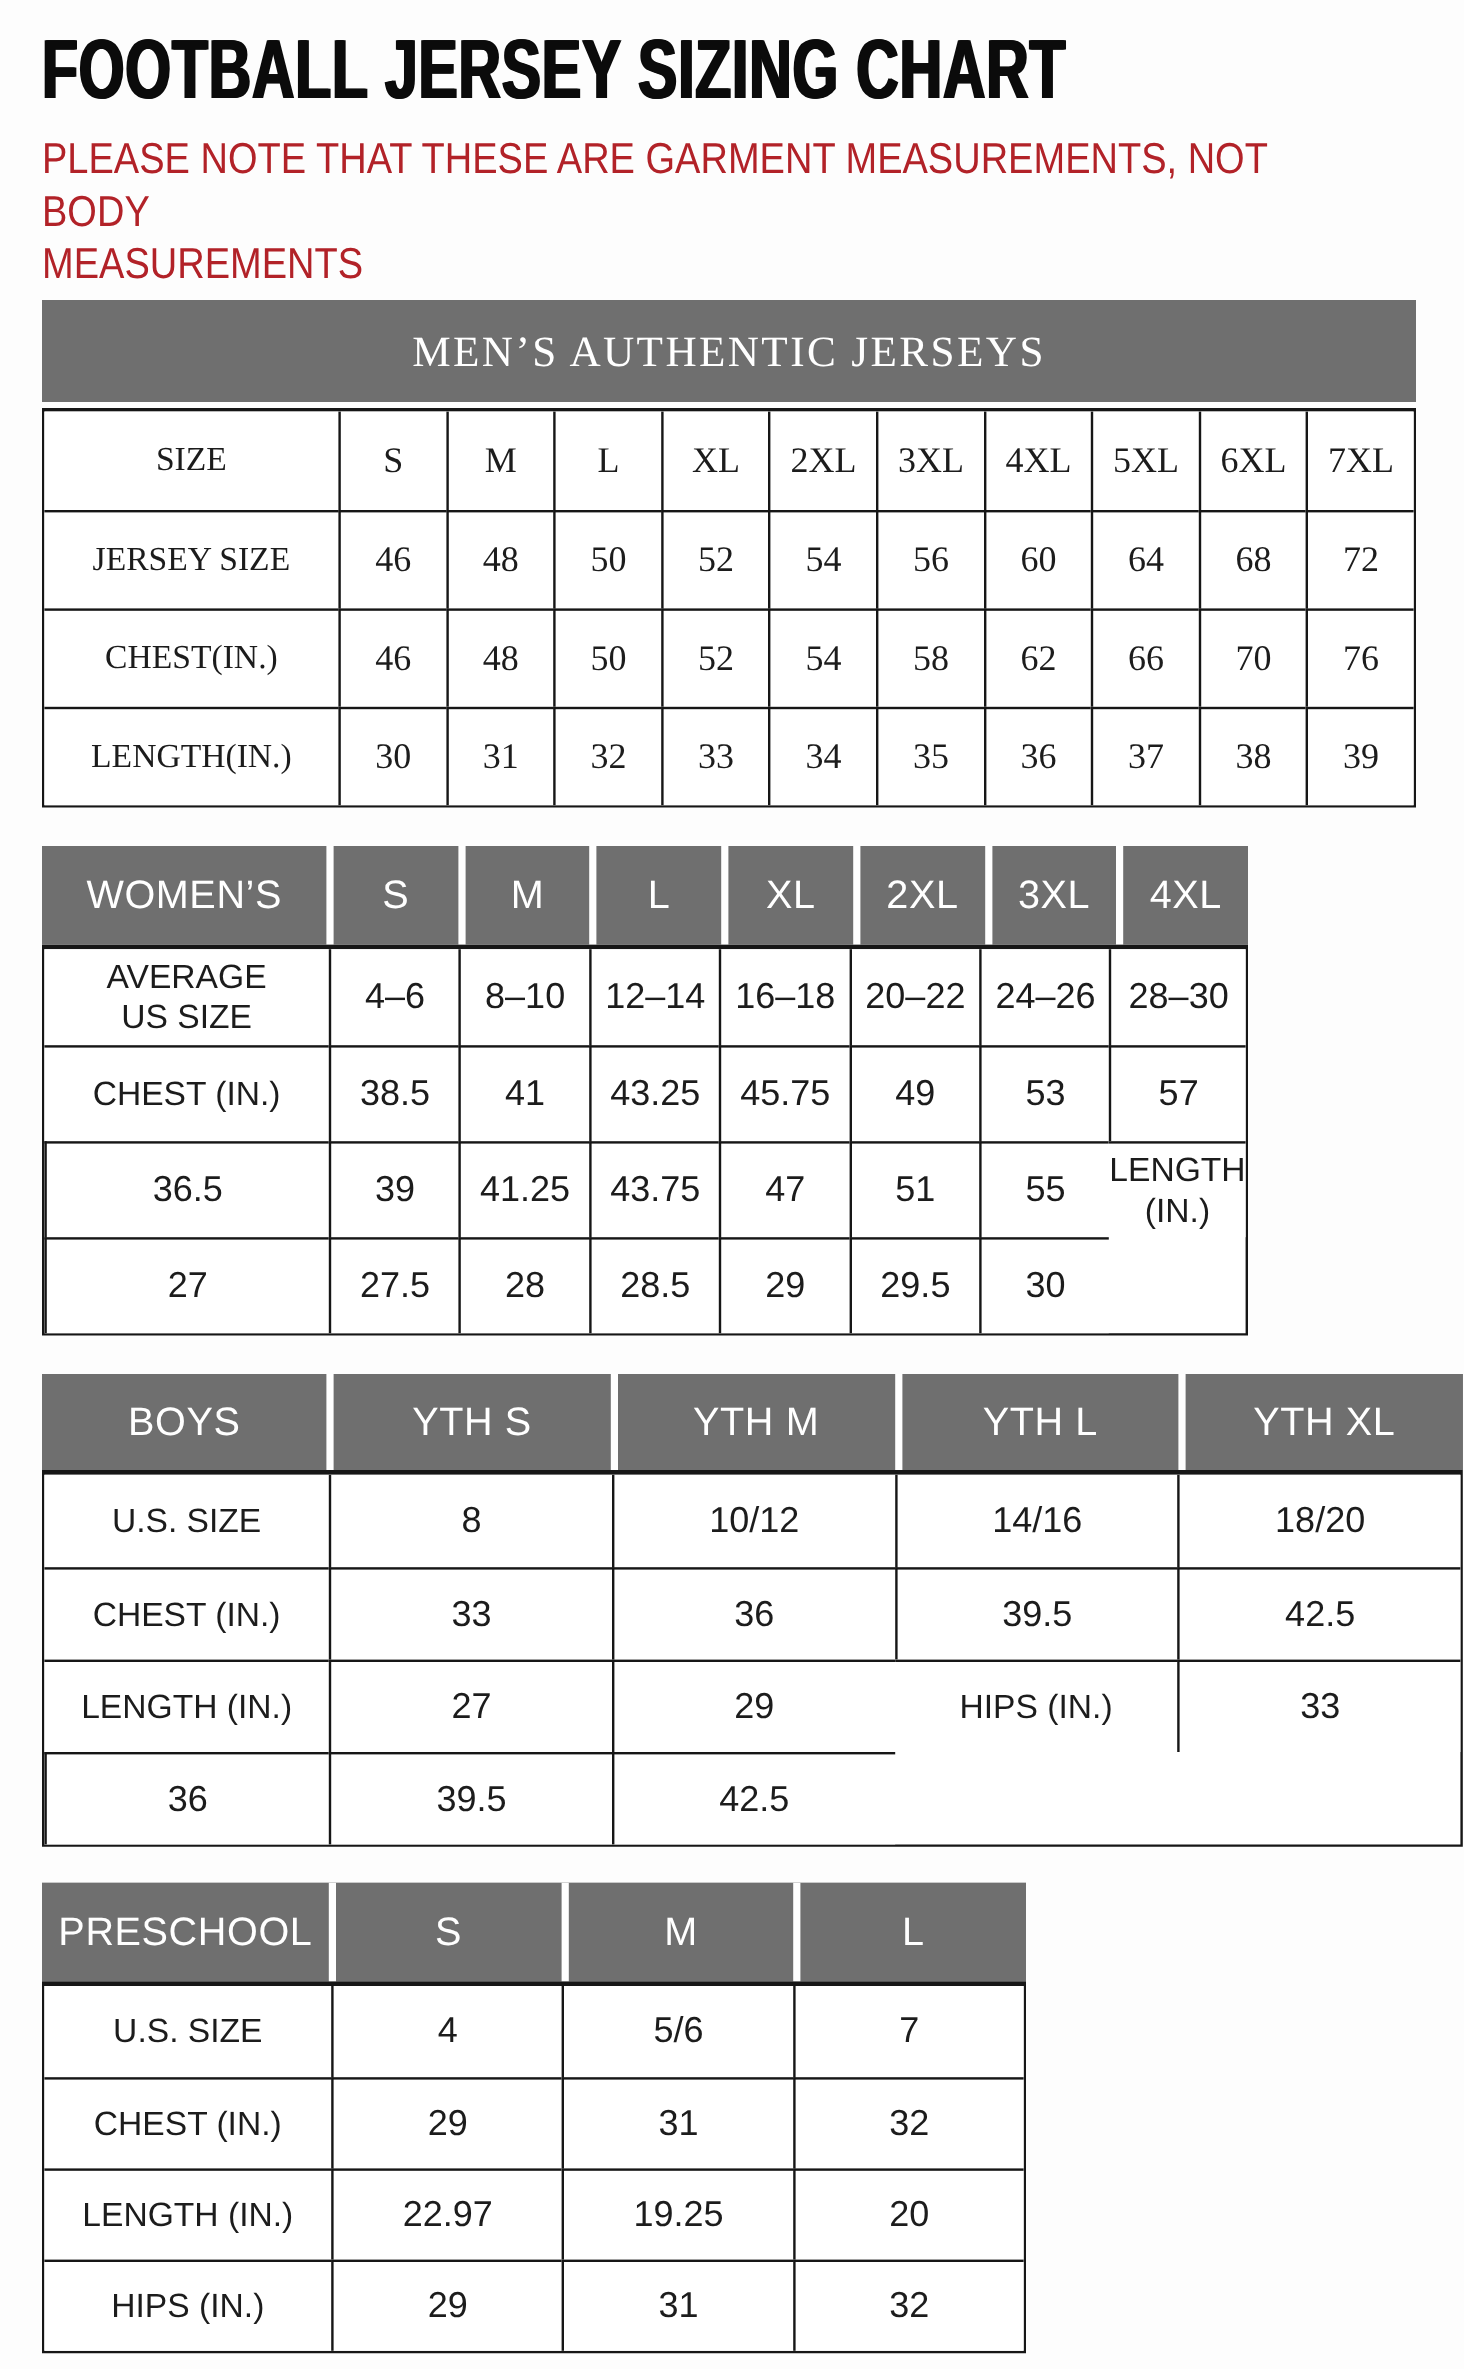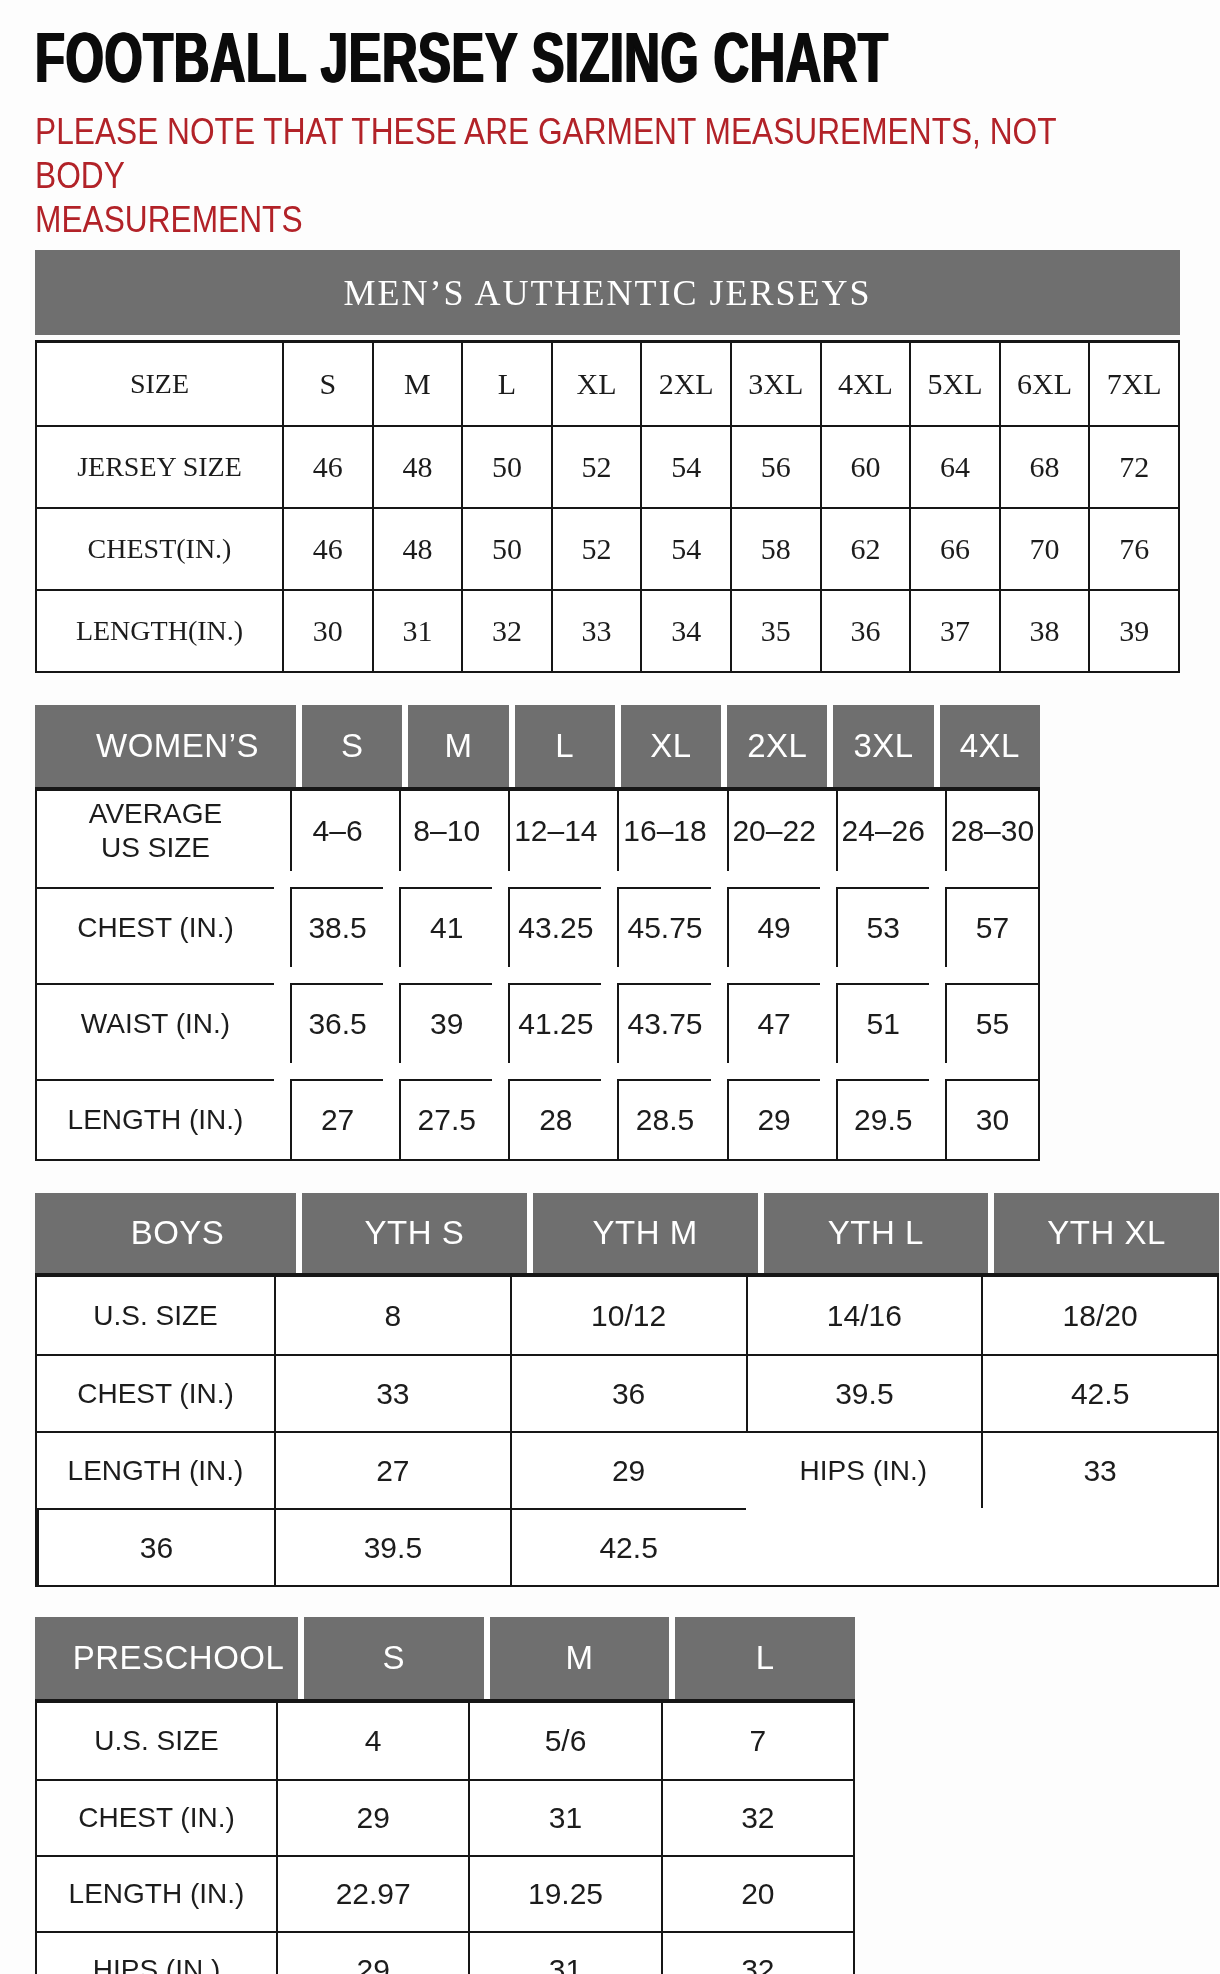--- a/index.html
+++ b/index.html
@@ -30,21 +30,21 @@
   .mens{width:1145px; margin-top:8px;font-family:Liberation Serif, serif; --rowh:82px; --headh:85px;}
   .womens{width:1005px; margin-top:32px; --rowh:80px; --headh:82px;}
   .boys{width:1184px; margin-top:32px; --rowh:77px; --headh:80px;}
   .preschool{width:820px; margin-top:30px;border-radius:30px; --rowh:76px; --headh:82px;}
 
   .ghead{background:var(--gray); height:var(--headh); color:var(--htx);}
   .ghead.merged{
     display:flex; align-items:center; justify-content:center;
     font-size:36px; letter-spacing:2px; margin-bottom:5px;
   }
-  .ghead.cells{display:grid;padding-left:24px;}
+  .ghead.cells{display:grid;}
   .hcell{
     display:flex; align-items:center; justify-content:center;
     background:var(--gray); font-size:33px; letter-spacing:.5px;
   }
   .hcell.sep{border-left:6px solid #fff;}
 
   .tb{display:grid; border:2px solid var(--bd); border-top-width:4px; background:#fff;}
   .mens .tb{border-top-width:3px;}
   .cell{
     display:flex; align-items:center; justify-content:center;
@@ -116,39 +116,38 @@
       <div class="ghead cells" style="grid-template-columns: 237px repeat(7, 1fr);">
         <div class="hcell">WOMEN’S</div>
         <div class="hcell sep">S</div>
         <div class="hcell sep">M</div>
         <div class="hcell sep">L</div>
         <div class="hcell sep">XL</div>
         <div class="hcell sep">2XL</div>
         <div class="hcell sep">3XL</div>
         <div class="hcell sep">4XL</div>
       </div>
-      <div class="tb" style="grid-template-columns: 237px repeat(7, 1fr); gap: 16px;">
+      <div class="tb" style="grid-template-columns: 237px repeat(7, 1fr);">
         <div class="cell lcell">AVERAGE
 US SIZE</div>
         <div class="cell dcell bl">4–6</div>
         <div class="cell dcell bl">8–10</div>
         <div class="cell dcell bl">12–14</div>
         <div class="cell dcell bl">16–18</div>
         <div class="cell dcell bl">20–22</div>
         <div class="cell dcell bl">24–26</div>
         <div class="cell dcell bl">28–30</div>
         <div class="cell lcell bt">CHEST (IN.)</div>
         <div class="cell dcell bl bt">38.5</div>
         <div class="cell dcell bl bt">41</div>
         <div class="cell dcell bl bt">43.25</div>
         <div class="cell dcell bl bt">45.75</div>
         <div class="cell dcell bl bt">49</div>
         <div class="cell dcell bl bt">53</div>
         <div class="cell dcell bl bt">57</div>
-        <div class="cell lcell bt">WAIST (IN.)</div>
         <div class="cell dcell bl bt">36.5</div>
         <div class="cell dcell bl bt">39</div>
         <div class="cell dcell bl bt">41.25</div>
         <div class="cell dcell bl bt">43.75</div>
         <div class="cell dcell bl bt">47</div>
         <div class="cell dcell bl bt">51</div>
         <div class="cell dcell bl bt">55</div>
         <div class="cell lcell bt">LENGTH (IN.)</div>
         <div class="cell dcell bl bt">27</div>
         <div class="cell dcell bl bt">27.5</div>

